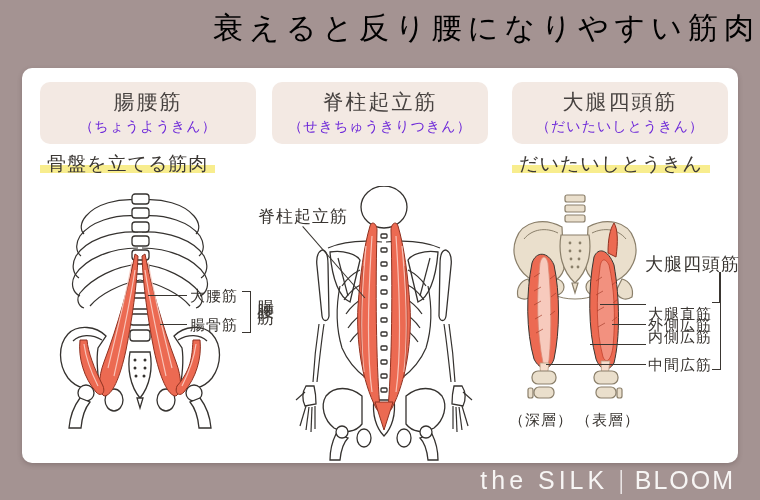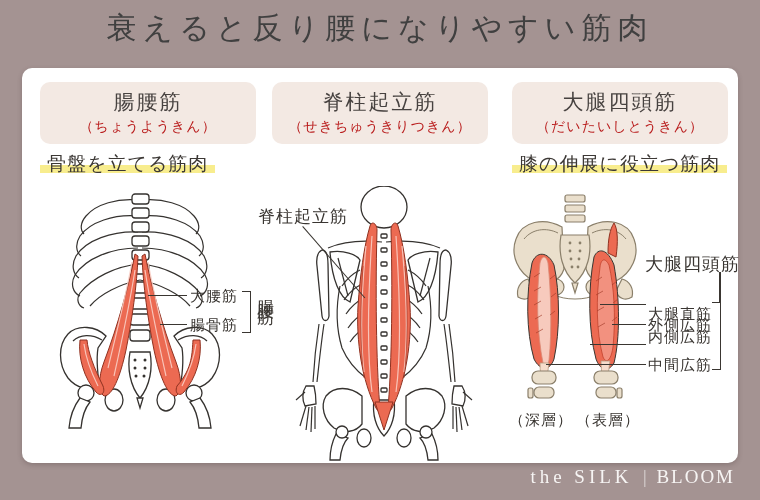--- a/index.html
+++ b/index.html
@@ -1,26 +1,26 @@
 <!DOCTYPE html>
 <html><head>
 <meta charset="utf-8">
 <style>
   html,body{margin:0;padding:0;}
   .page{position:relative;width:760px;height:500px;background:#a49392;overflow:hidden;
         font-family:"Liberation Serif","DejaVu Serif",serif;}
-  .title{position:absolute;left:0;top:8px;width:760px;text-align:center;
-         font-size:30px;letter-spacing:6px;color:#404040;white-space:nowrap;}
+  .title{position:absolute;left:0;top:8px;width:760px;text-align:right;
+         font-size:30px;letter-spacing:6px;color:#000000;white-space:nowrap;}
   .card{position:absolute;left:22px;top:68px;width:716px;height:395px;background:#ffffff;
         border-radius:10px;box-shadow:0 2px 5px rgba(60,45,45,.25);}
   .hbox{position:absolute;top:82px;width:216px;height:62px;background:#f3e9e3;border-radius:10px;
         display:flex;flex-direction:column;align-items:center;justify-content:center;}
   #hbox1{left:40px;} #hbox2{left:272px;} #hbox3{left:512px;}
   .mname{font-size:21px;letter-spacing:2px;color:#474240;line-height:1.2;}
-  .mread{font-size:14px;letter-spacing:1px;color:#b91c1c;margin-top:2px;}
+  .mread{font-size:14px;letter-spacing:1px;color:#6d28d9;margin-top:2px;}
   .role{position:absolute;top:151px;width:216px;text-align:left;font-size:19px;color:#3c3835;
         letter-spacing:1px;white-space:nowrap;}
   #role1{left:40px;} #role2{left:272px;} #role3{left:512px;}
   .hl{background:linear-gradient(to bottom,rgba(0,0,0,0) 58%,#f8ed8e 58%,#f8ed8e 97%,rgba(0,0,0,0) 97%);
       padding:0 7px;}
   .illus{position:absolute;}
   #illus1{left:40px;top:190px;}
   #illus2{left:278px;top:186px;}
   #illus3{left:504px;top:193px;}
   .lbl{position:absolute;font-size:15px;color:#393531;white-space:nowrap;letter-spacing:1px;}
@@ -45,21 +45,21 @@
   #p3-lbl3{left:648px;top:328px;} #p3-lbl4{left:648px;top:356px;}
   #p3-l1{left:600px;top:304px;width:46px;}
   #p3-l2{left:612px;top:324px;width:34px;}
   #p3-l3{left:590px;top:344px;width:56px;}
   #p3-l4{left:546px;top:364px;width:100px;}
   #p3-bracket{left:712px;top:302px;height:66px;}
   #p3-stem{left:719px;top:272px;height:31px;}
   #p3-deep{left:509px;top:411px;text-align:right;}
   #p3-surf{left:576px;top:411px;}
   .footer{position:absolute;right:25px;top:466px;color:#f7f5f4;
-          font-family:Liberation Serif, serif;font-size:19px;}
+          font-family:Liberation Sans, sans-serif;font-size:25px;}
   .footer .bl{letter-spacing:4px;}
   .footer .bdiv{display:inline-block;margin:0 10px;transform:scaleX(.6);color:#f7f5f4;}
   .footer .br{letter-spacing:2px;}
   svg .bone{fill:#ffffff;stroke:#35322f;stroke-width:1.3;}
   svg .boneln{fill:none;stroke:#35322f;stroke-width:1.2;}
   svg .mus{fill:#ec6a52;stroke:#8f3120;stroke-width:1;}
   svg .mushi{fill:none;stroke:#f9cdc3;stroke-width:1.2;opacity:.9;}
   svg .musdk{fill:none;stroke:#a03b28;stroke-width:.8;opacity:.8;}
   svg .beige{fill:#eadfcc;stroke:#8a7f6a;stroke-width:1.2;}
   svg .beigeln{fill:none;stroke:#8a7f6a;stroke-width:1;}
@@ -81,21 +81,21 @@
   </div>
   <div class="hbox" id="hbox3">
     <div class="mname">大腿四頭筋</div>
     <div class="mread">（だいたいしとうきん）</div>
   </div>
 
   <div class="role" id="role1">
     <span class="hl">骨盤を立てる筋肉</span>
   </div>
   <div class="role" id="role3">
-    <span class="hl">膝の伸展に役立つ筋肉</span>
+    <span class="hl">だいたいしとうきん</span>
   </div>
 
   <svg class="illus" id="illus1" width="205" height="240" viewBox="0 0 205 240">
     <g>
 
       <path class="boneln" d="M98,10 C78,8 56,14 46,26 C40,33 40,40 44,44"></path>
       <path class="boneln" d="M98,26 C74,24 50,32 40,46 C35,54 36,62 41,66"></path>
       <path class="boneln" d="M98,42 C72,41 46,50 36,66 C31,75 33,84 39,88"></path>
       <path class="boneln" d="M98,58 C72,58 46,68 35,85 C30,94 33,103 40,106"></path>
       <path class="boneln" d="M99,74 C76,76 52,88 40,103 C36,109 38,116 44,118"></path>

